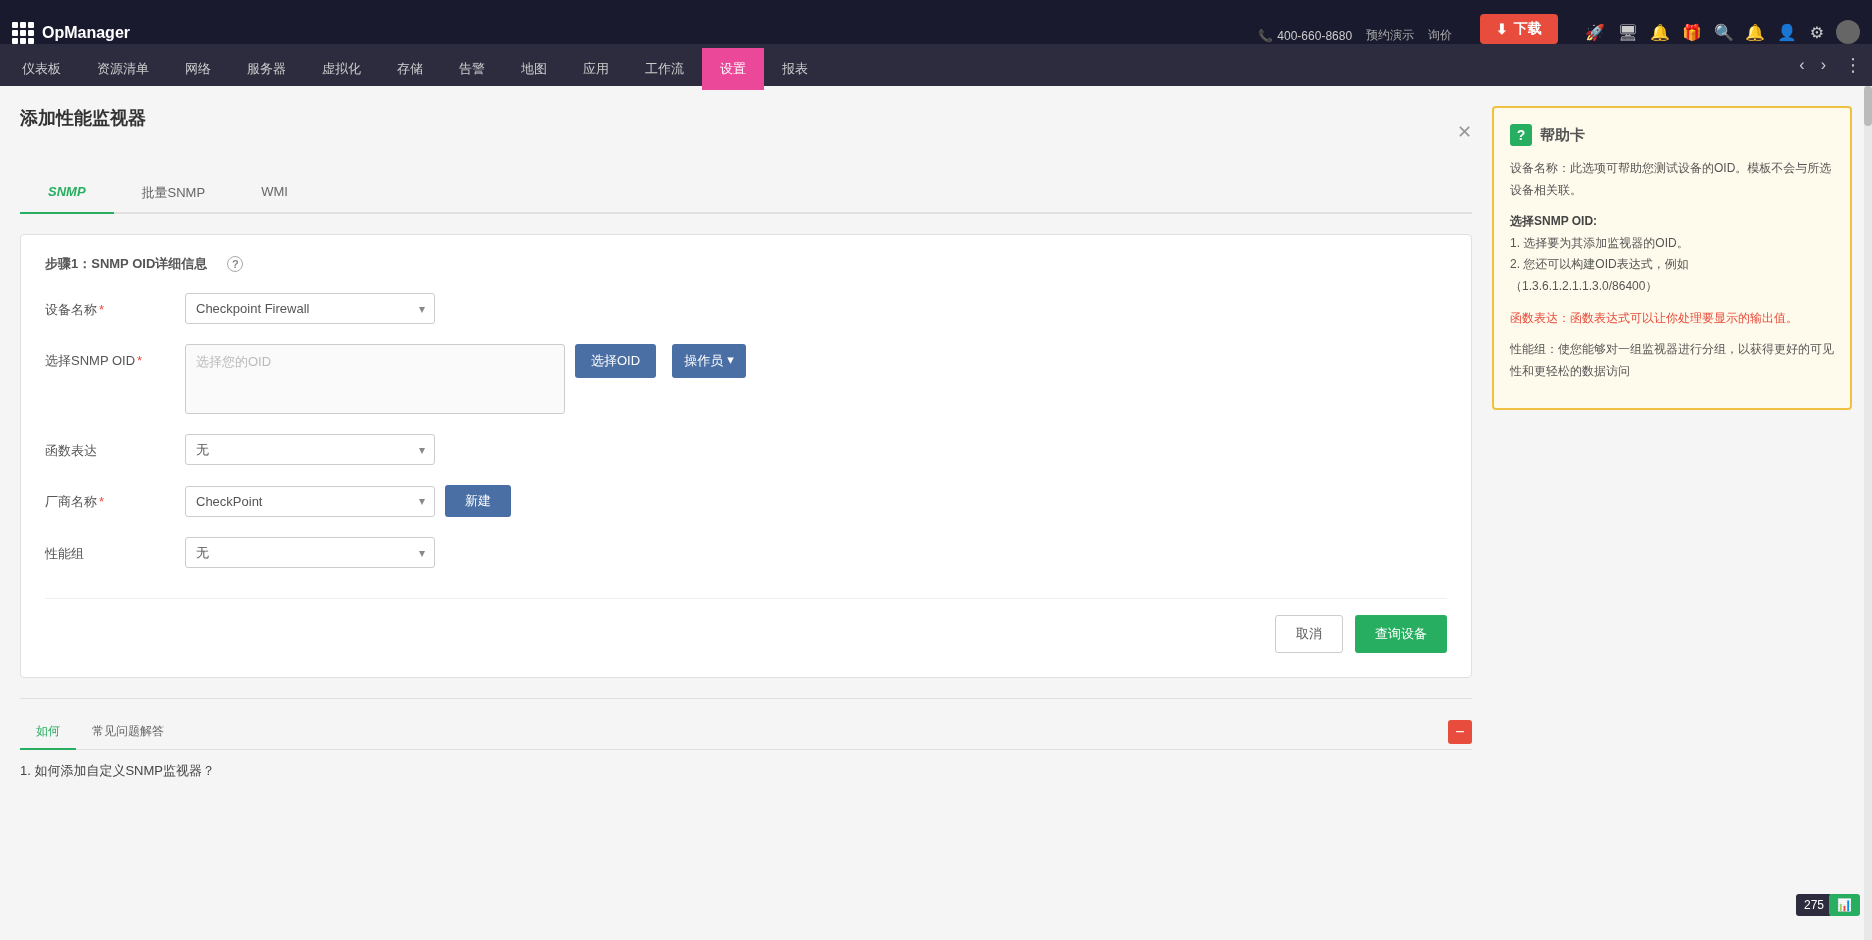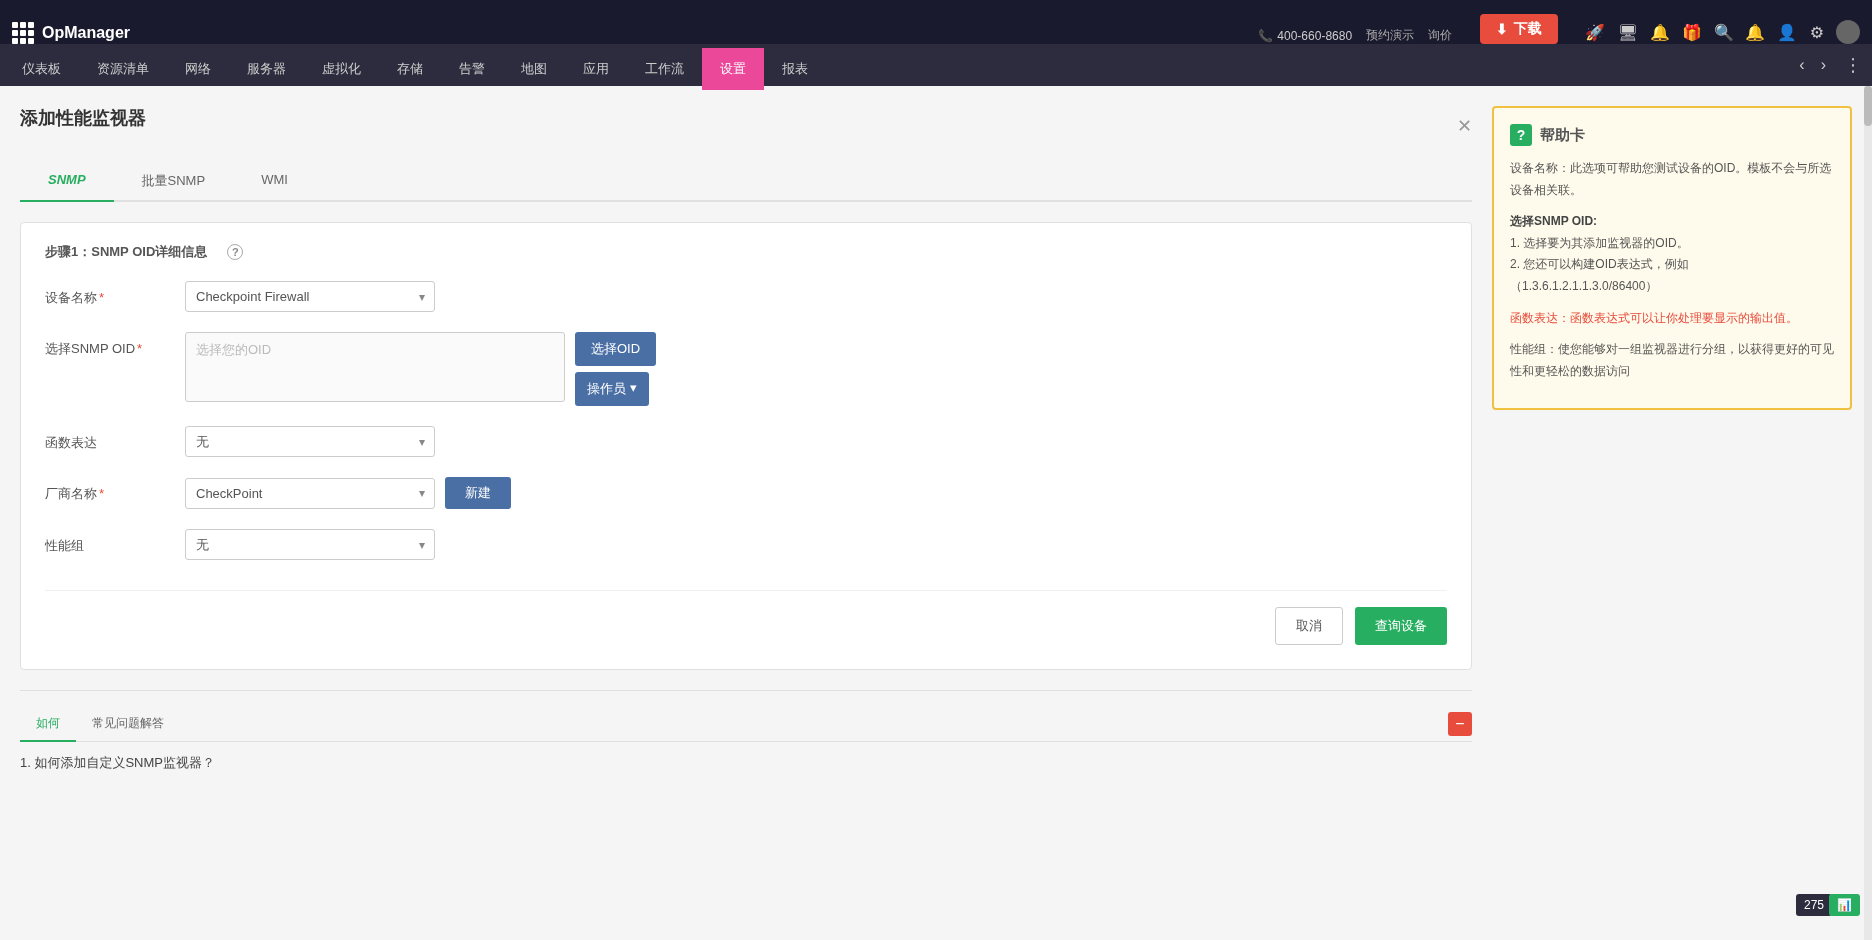--- a/index.html
+++ b/index.html
@@ -61,21 +61,21 @@
     .nav-arrows { display: flex; align-items: center; color: #ccc; font-size: 16px; }
     .nav-arrows span { padding: 0 8px; cursor: pointer; height: 42px; display: flex; align-items: center; }
     .nav-more { color: #ccc; padding: 0 10px; height: 42px; display: flex; align-items: center; cursor: pointer; font-size: 18px; }
 
     
     .main-content { padding: 20px 20px; background: #f5f5f5; min-height: calc(100vh - 86px); display: flex; gap: 20px; }
     .left-panel { flex: 1; }
     .right-panel { width: 360px; min-width: 320px; }
 
     
-    .panel-title { font-size: 18px; font-weight: 600; color: #333; margin-bottom: 16px; }
+    .panel-title { font-size: 18px; font-weight: 600; color: #333; margin-bottom: 28px; }
 
     
     .close-btn { float: right; background: none; border: none; font-size: 18px; cursor: pointer; color: #999; }
 
     
     .tabs { display: flex; border-bottom: 2px solid #e0e0e0; margin-bottom: 20px; }
     .tab {
       padding: 10px 28px;
       cursor: pointer;
       font-size: 13px;
@@ -156,21 +156,21 @@
       flex: 1;
       border: 1px solid #ccc;
       border-radius: 3px;
       padding: 8px 10px;
       min-height: 70px;
       font-size: 13px;
       color: #999;
       background: #fafafa;
       max-width: 380px;
     }
-    .oid-buttons { display: flex; flex-direction: column; gap: 6px; }
+    .oid-buttons { display: flex; flex-direction: row; gap: 16px; }
     .btn-primary {
       background: #4a6fa5;
       color: #fff;
       border: none;
       padding: 8px 16px;
       border-radius: 3px;
       cursor: pointer;
       font-size: 13px;
       white-space: nowrap;
     }

